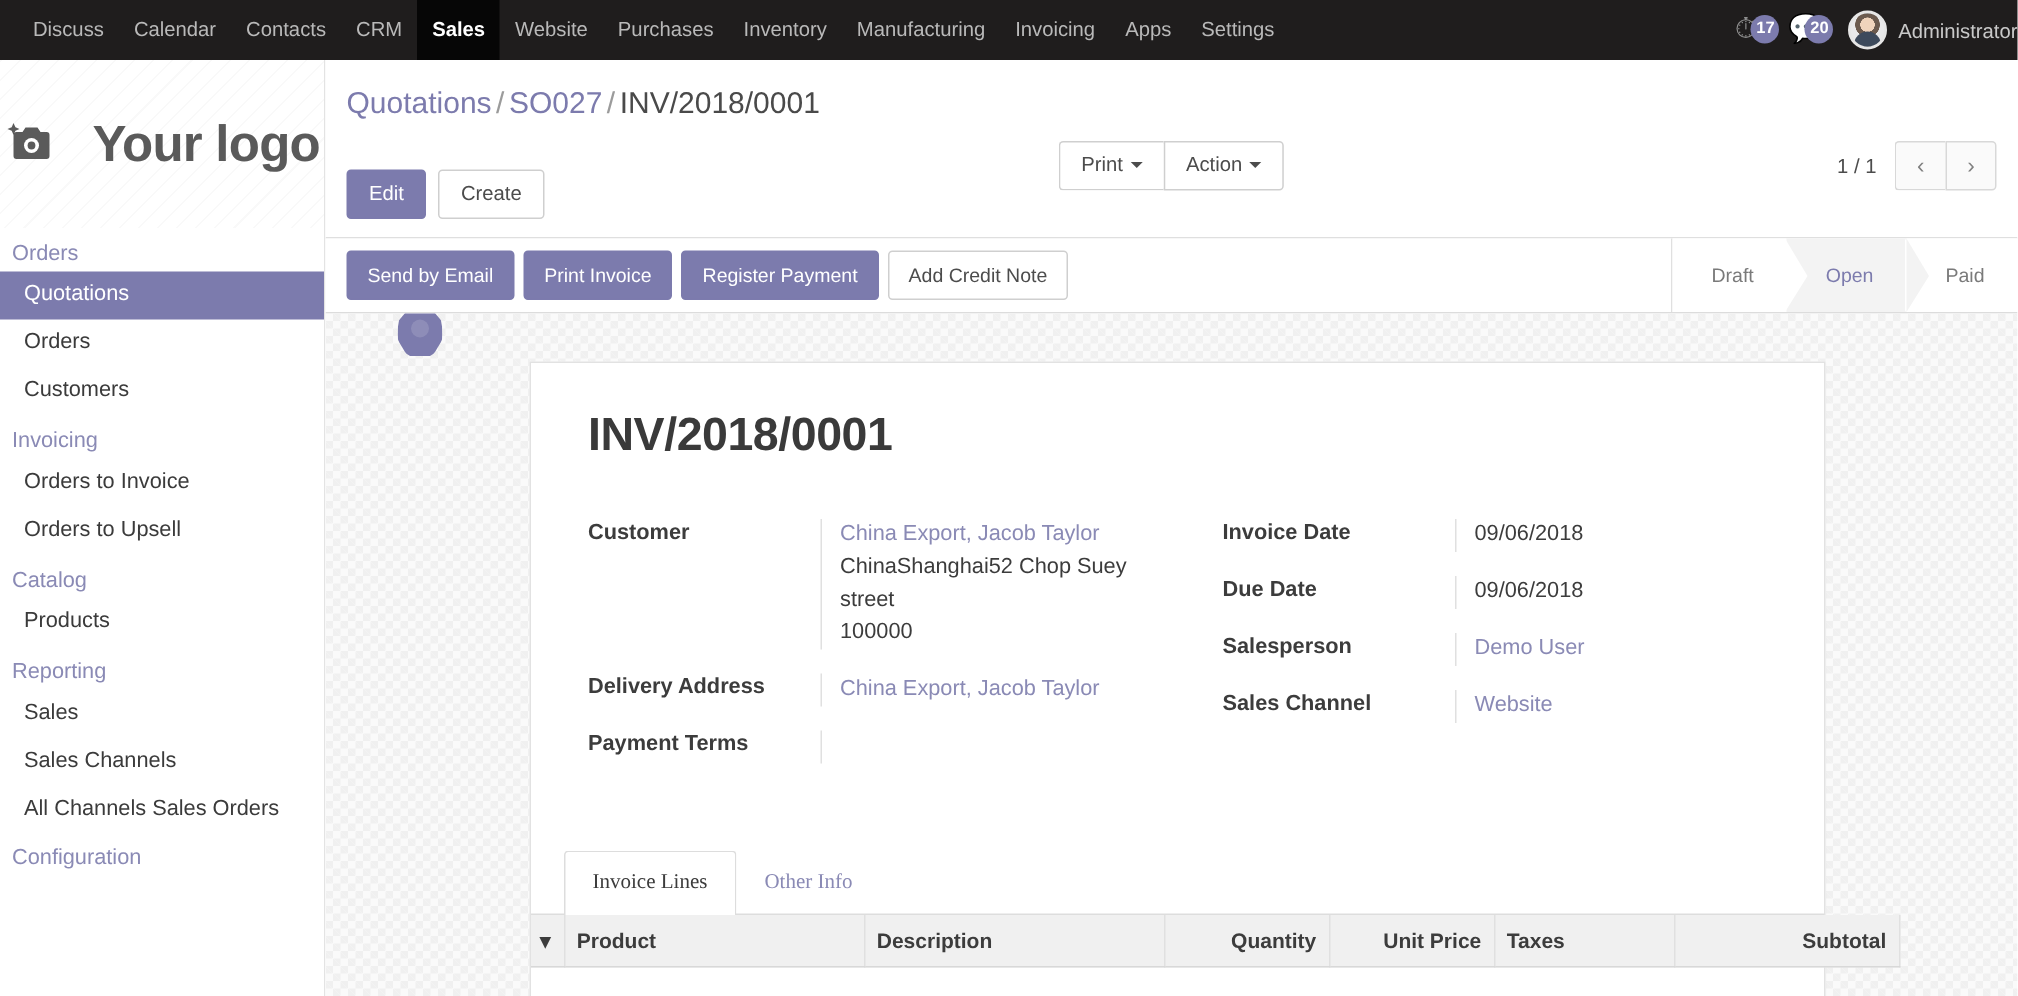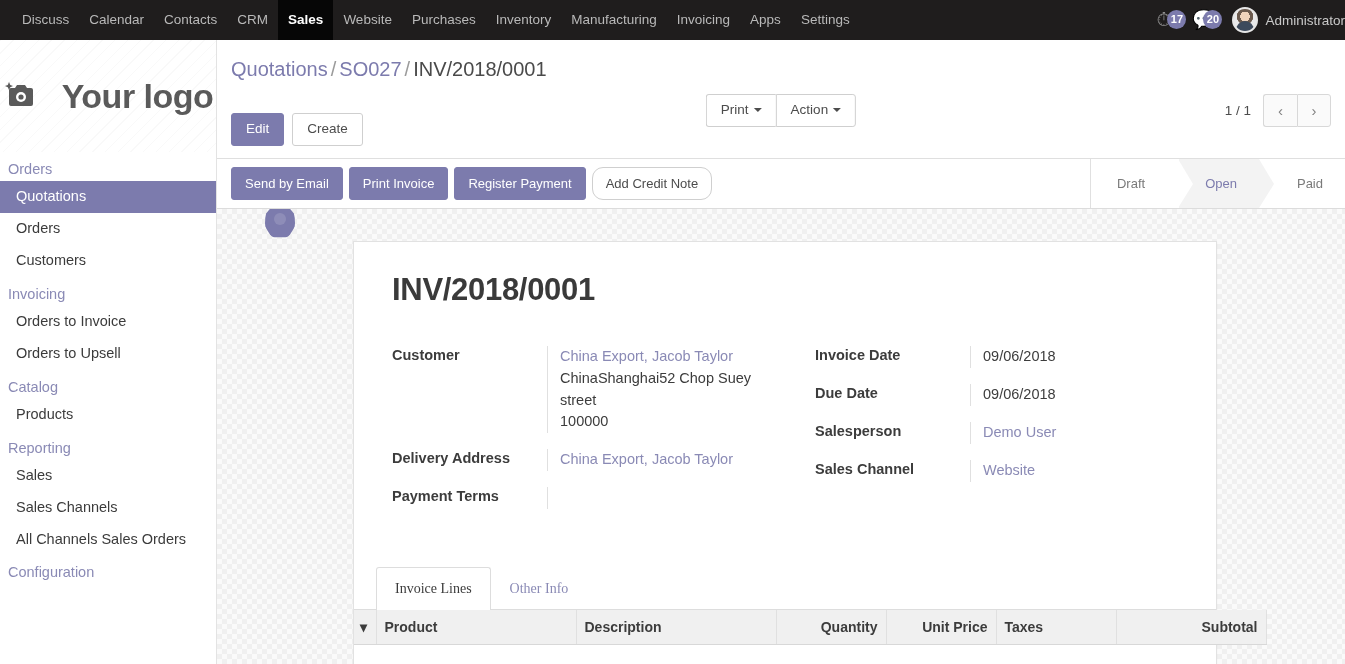--- a/index.html
+++ b/index.html
@@ -274,31 +274,29 @@
     background: #7c7bad;
     color: #fff;
     cursor: pointer;
     white-space: nowrap;
     line-height: 1.2;
   }
   .sb-btn.secondary {
     background: #fff;
     color: #4c4c4c;
     border-color: #cfcfcf;
-    border-radius: 11px;
   }
 
   .statusflow {
     position: absolute;
     right: 0; top: 0;
     height: 49px;
     display: flex;
     align-items: stretch;
     border-left: 1px solid #e0e0e0;
-    gap: 12px;
   }
   .stage {
     position: relative;
     display: flex;
     align-items: center;
     padding: 0 22px 0 26px;
     font-size: 13px;
     color: #7a7a7a;
     background: #fff;
     cursor: pointer;

